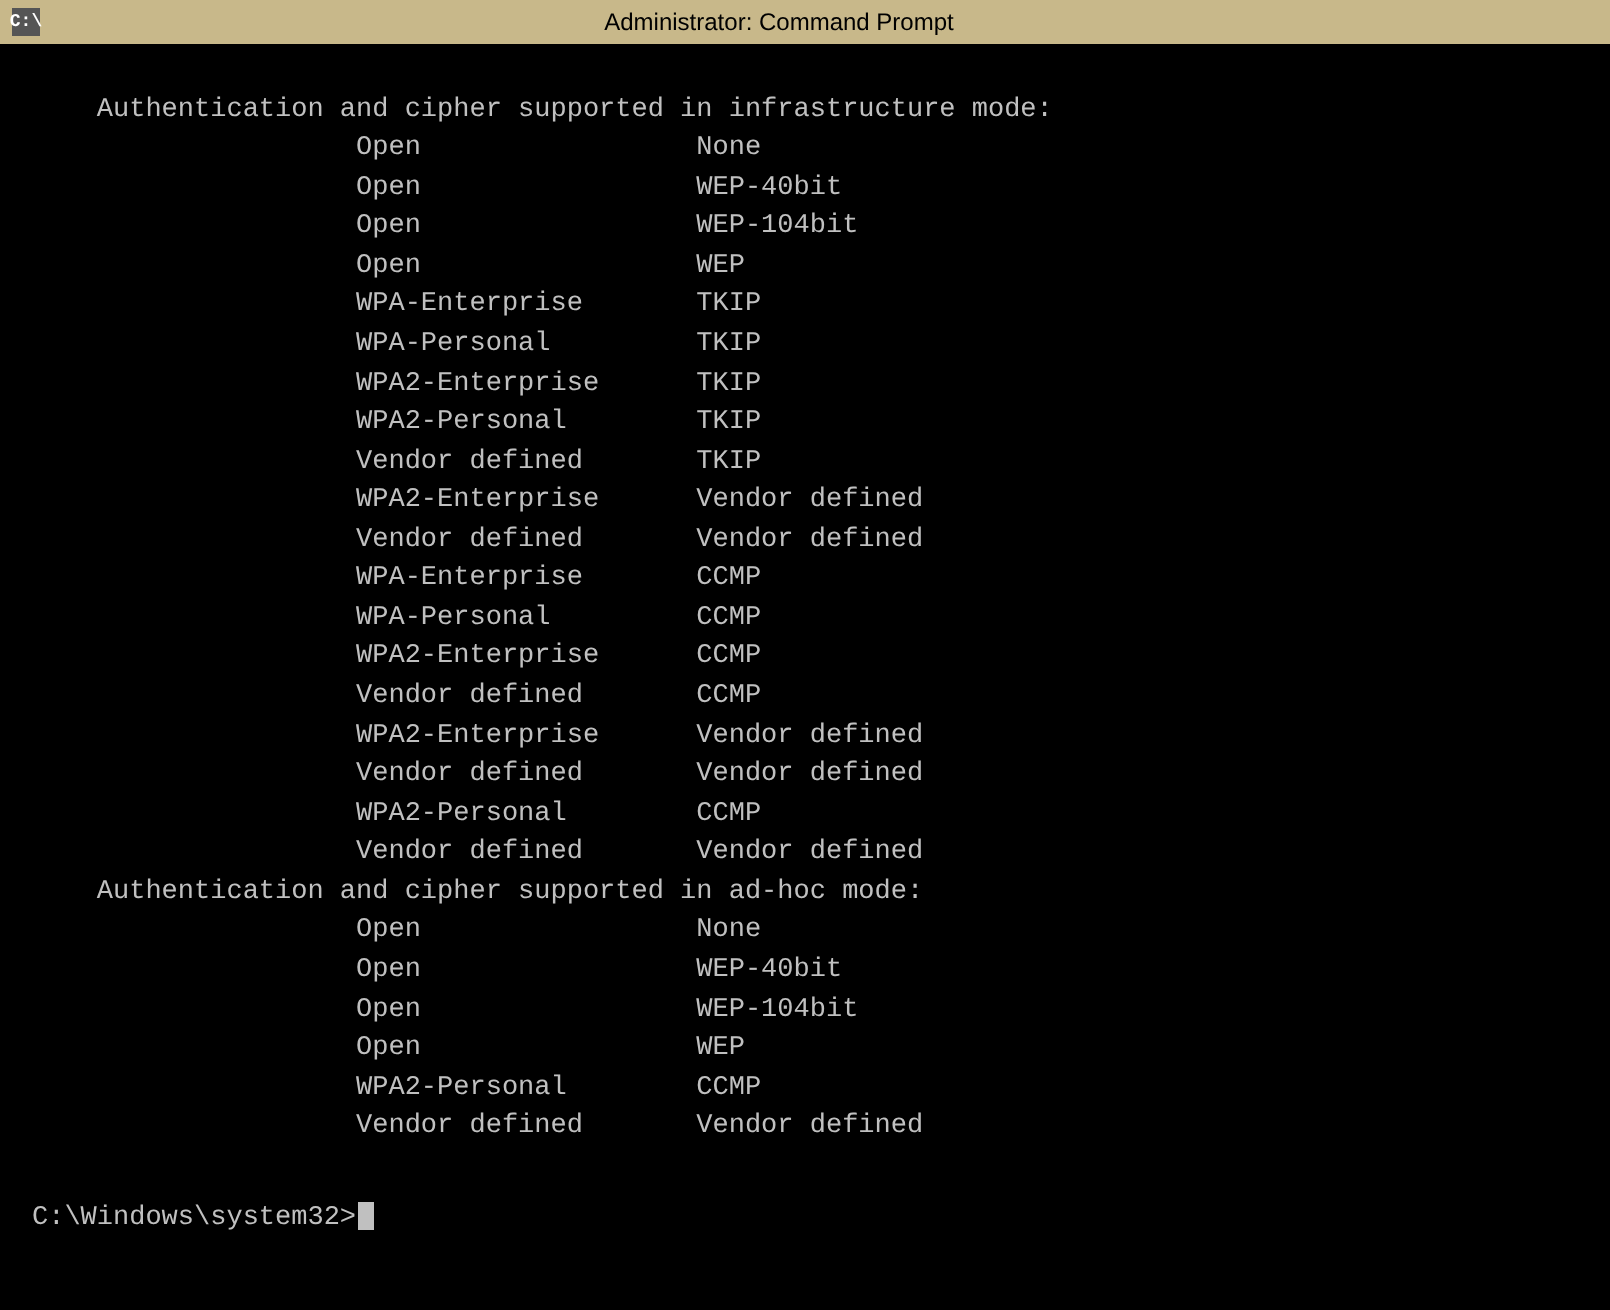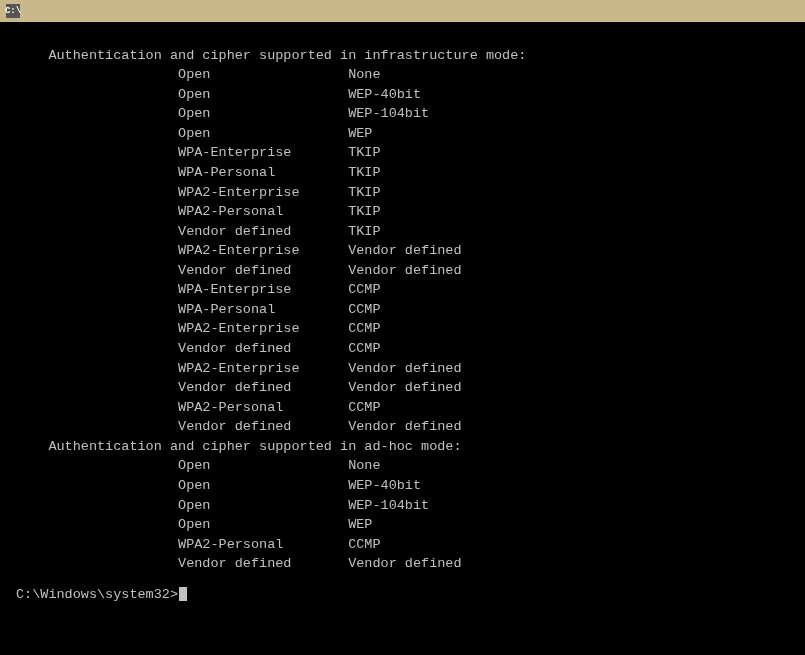--- a/index.html
+++ b/index.html
@@ -41,21 +41,21 @@
       font-size: 12px;
       color: #000;
       font-weight: normal;
     }
     #terminal-body {
       padding: 4px 16px;
       line-height: 1.45;
       white-space: pre;
     }
     .prompt-line {
-      margin-top: 11px;
+      margin-top: 26px;
     }
     .cursor {
       display: inline-block;
       width: 8px;
       height: 14px;
       background: #c0c0c0;
       vertical-align: middle;
       margin-left: 1px;
       animation: blink 1s step-end infinite;
     }
@@ -63,17 +63,18 @@
       50% { opacity: 0; }
     }
   </style>
 </head>
 <body>
 
 <div id="title-bar">
   <div id="title-bar-left">
     <div id="title-icon">C:\</div>
   </div>
+  <div id="title-text">Administrator: Command Prompt</div>
   <div style="width:40px"></div>
 </div>
 
 <div id="terminal-body">
 <div>    Authentication and cipher supported in infrastructure mode:</div><div>                    Open                 None</div><div>                    Open                 WEP-40bit</div><div>                    Open                 WEP-104bit</div><div>                    Open                 WEP</div><div>                    WPA-Enterprise       TKIP</div><div>                    WPA-Personal         TKIP</div><div>                    WPA2-Enterprise      TKIP</div><div>                    WPA2-Personal        TKIP</div><div>                    Vendor defined       TKIP</div><div>                    WPA2-Enterprise      Vendor defined</div><div>                    Vendor defined       Vendor defined</div><div>                    WPA-Enterprise       CCMP</div><div>                    WPA-Personal         CCMP</div><div>                    WPA2-Enterprise      CCMP</div><div>                    Vendor defined       CCMP</div><div>                    WPA2-Enterprise      Vendor defined</div><div>                    Vendor defined       Vendor defined</div><div>                    WPA2-Personal        CCMP</div><div>                    Vendor defined       Vendor defined</div><div>    Authentication and cipher supported in ad-hoc mode:</div><div>                    Open                 None</div><div>                    Open                 WEP-40bit</div><div>                    Open                 WEP-104bit</div><div>                    Open                 WEP</div><div>                    WPA2-Personal        CCMP</div><div>                    Vendor defined       Vendor defined</div><div class="prompt-line">C:\Windows\system32&gt;<span class="cursor"></span></div></div>
 
 </body></html>

